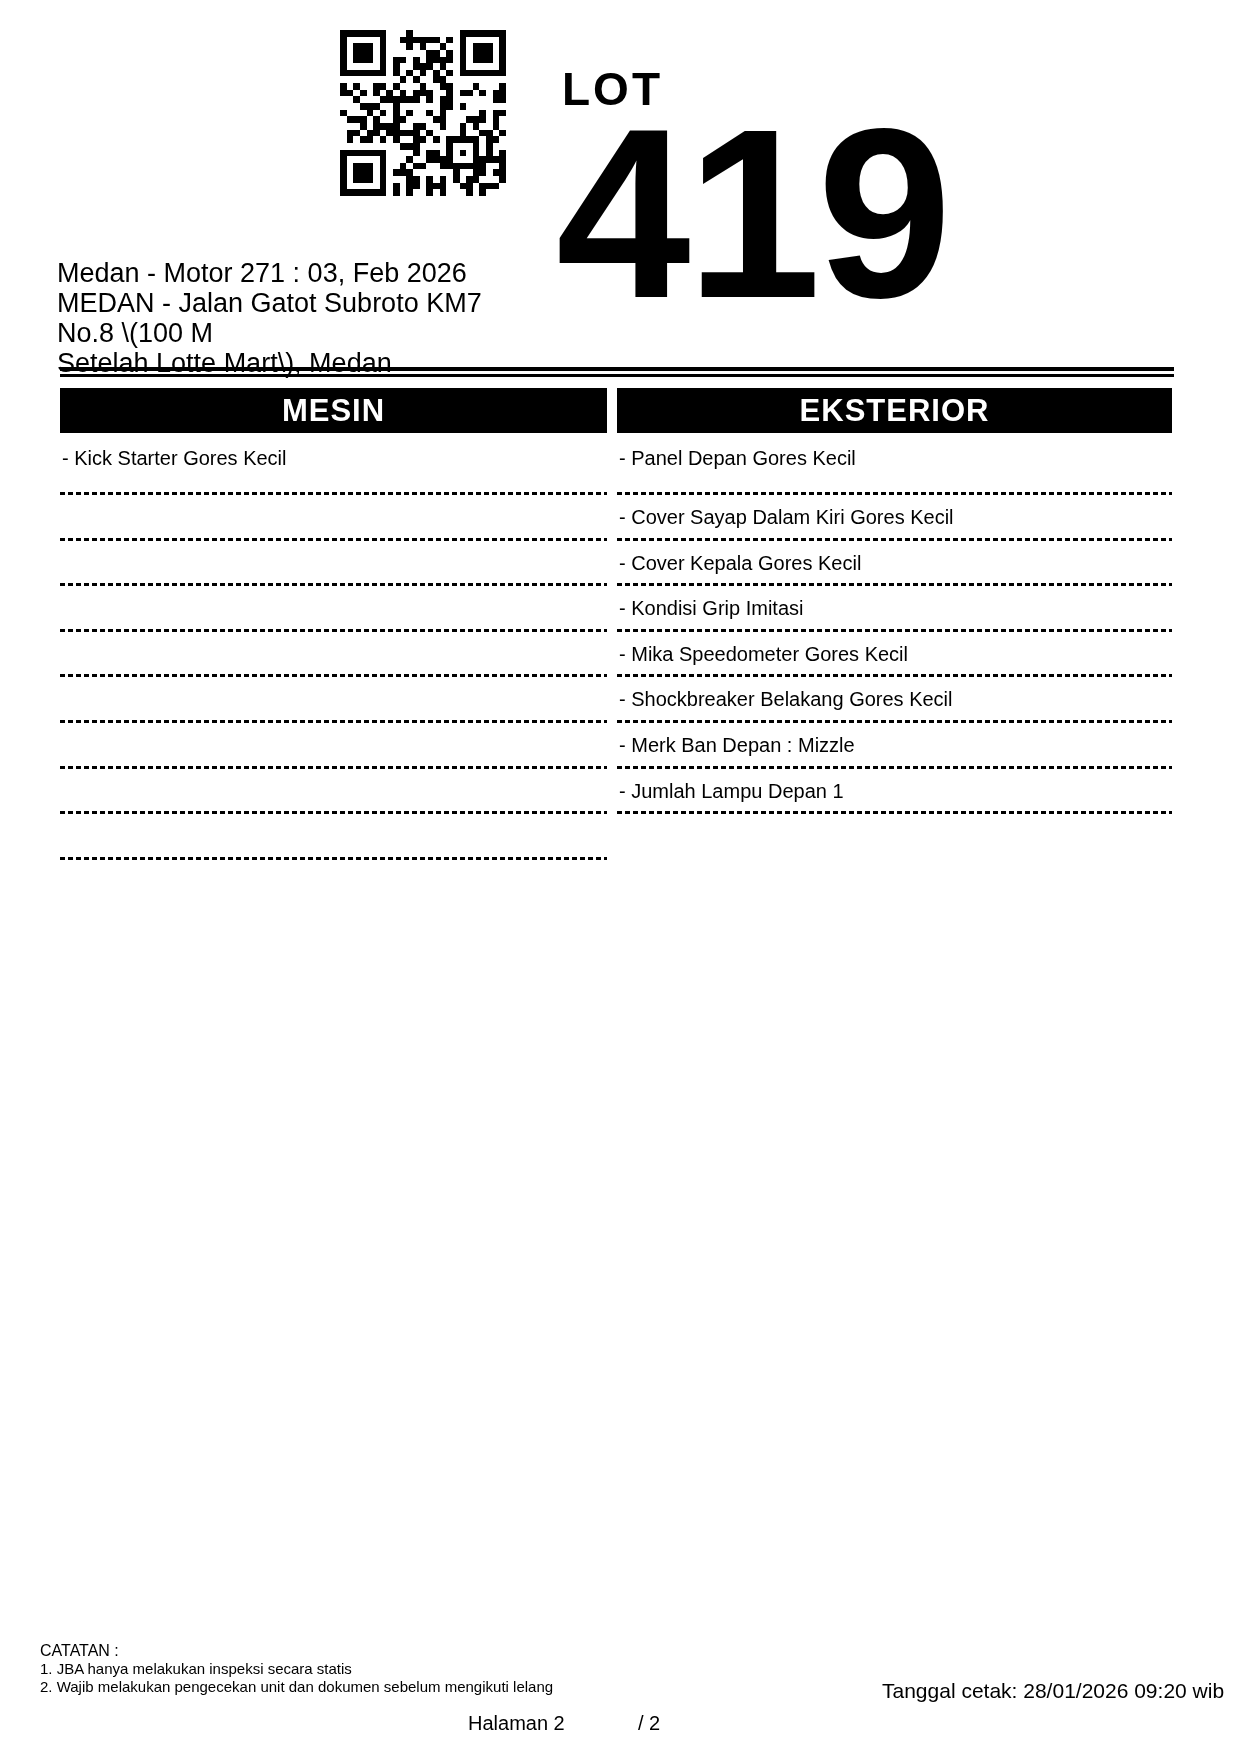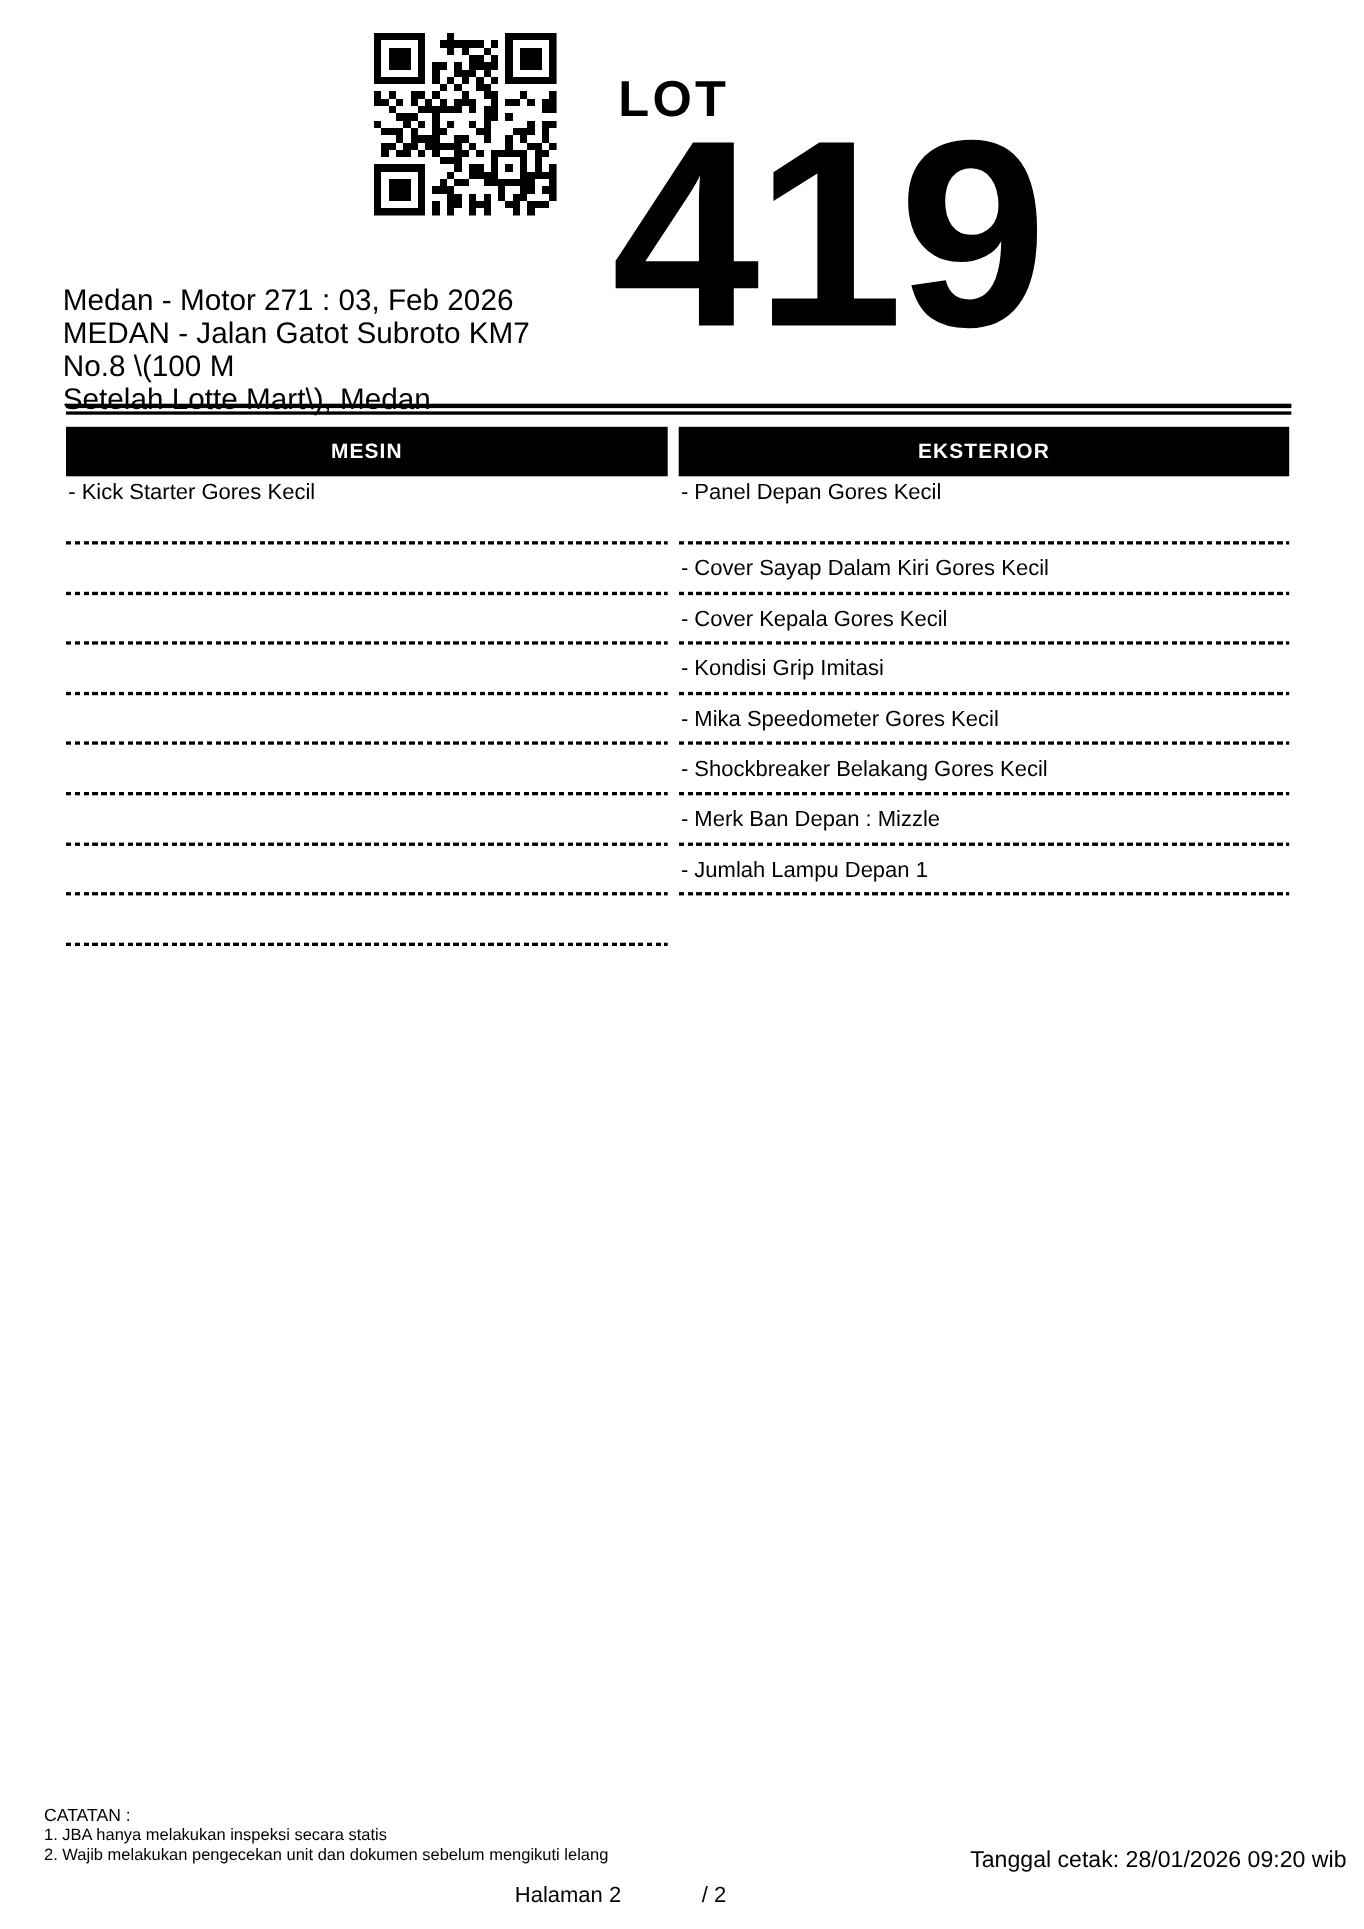--- a/index.html
+++ b/index.html
@@ -32,28 +32,28 @@
     left:60px; top:367px; width:1114px; height:10px;
     border-top:4px solid #000; border-bottom:3px solid #000;
     box-sizing:border-box;
   }
 
   .col { position:absolute; top:388px; }
   .col-mesin { left:60px; width:547px; }
   .col-eksterior { left:617px; width:555px; }
   .col-header {
     height:45px; background:#000; color:#fff;
-    font-size:19px; font-weight:bold; text-align:center; line-height:45px;
+    font-size:31px; font-weight:bold; text-align:center; line-height:45px;
     letter-spacing:1px;
   }
   .row {
     position:relative; height:45.6px; box-sizing:border-box;
     padding:11px 0 0 2px; font-size:20px; white-space:nowrap;
   }
-  .row:first-child { height:62px; padding-top:4px; }
+  .row:first-child { height:62px; padding-top:14px; }
   .row::after {
     content:""; position:absolute; left:0; right:0; bottom:0; height:3px;
     background-image:repeating-linear-gradient(to right, #000 0 5px, transparent 5px 8px);
   }
 
   .notes { left:40px; top:1642px; font-size:16px; line-height:17px; }
   .note-item { margin-top:2px; font-size:15px; line-height:15.5px; }
 
   .page-num   { left:468px; top:1712px; font-size:20px; }
   .page-total { left:638px; top:1712px; font-size:20px; }

